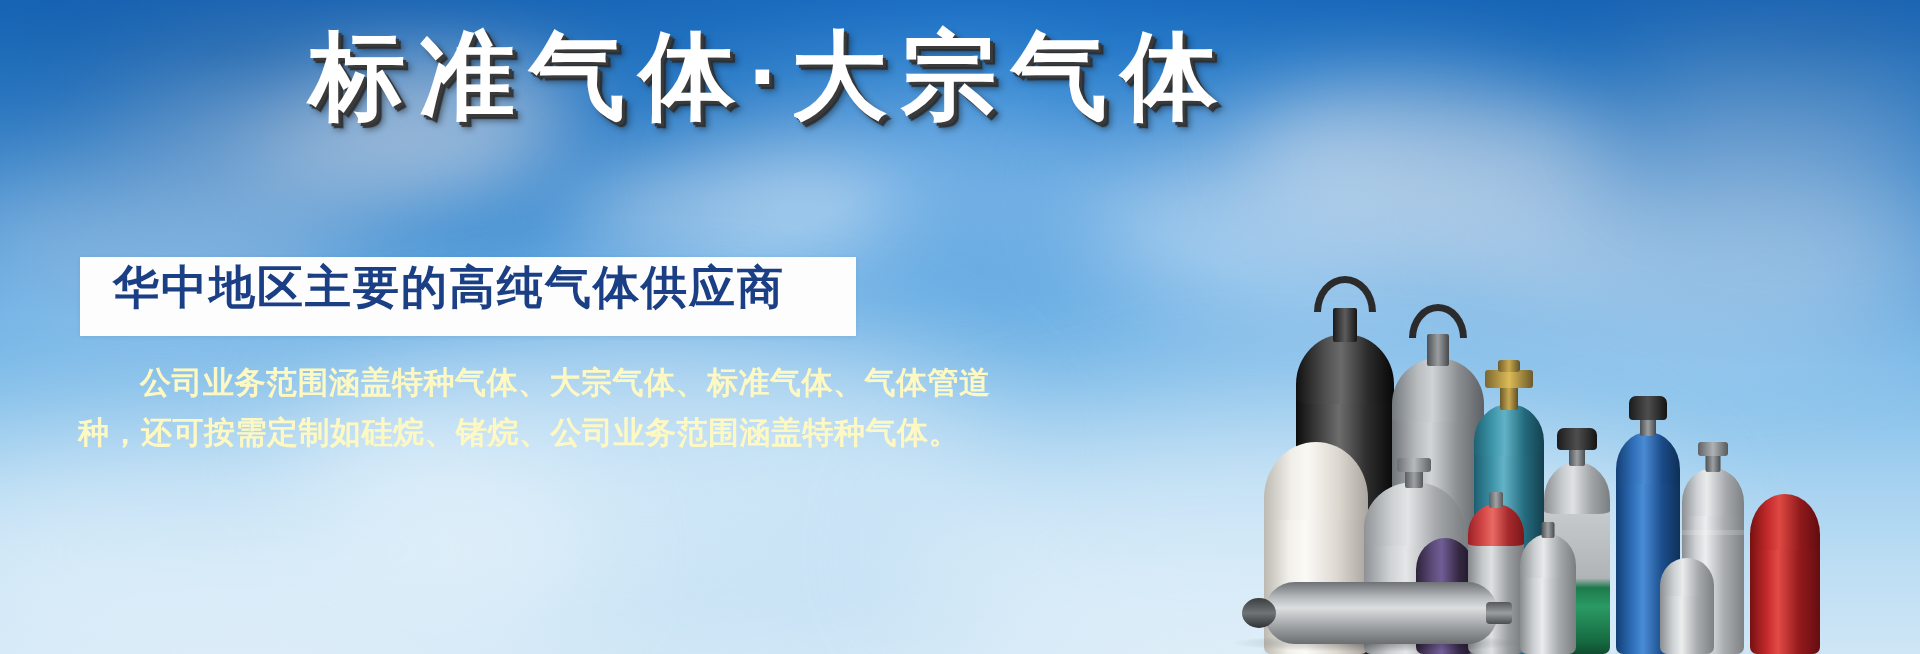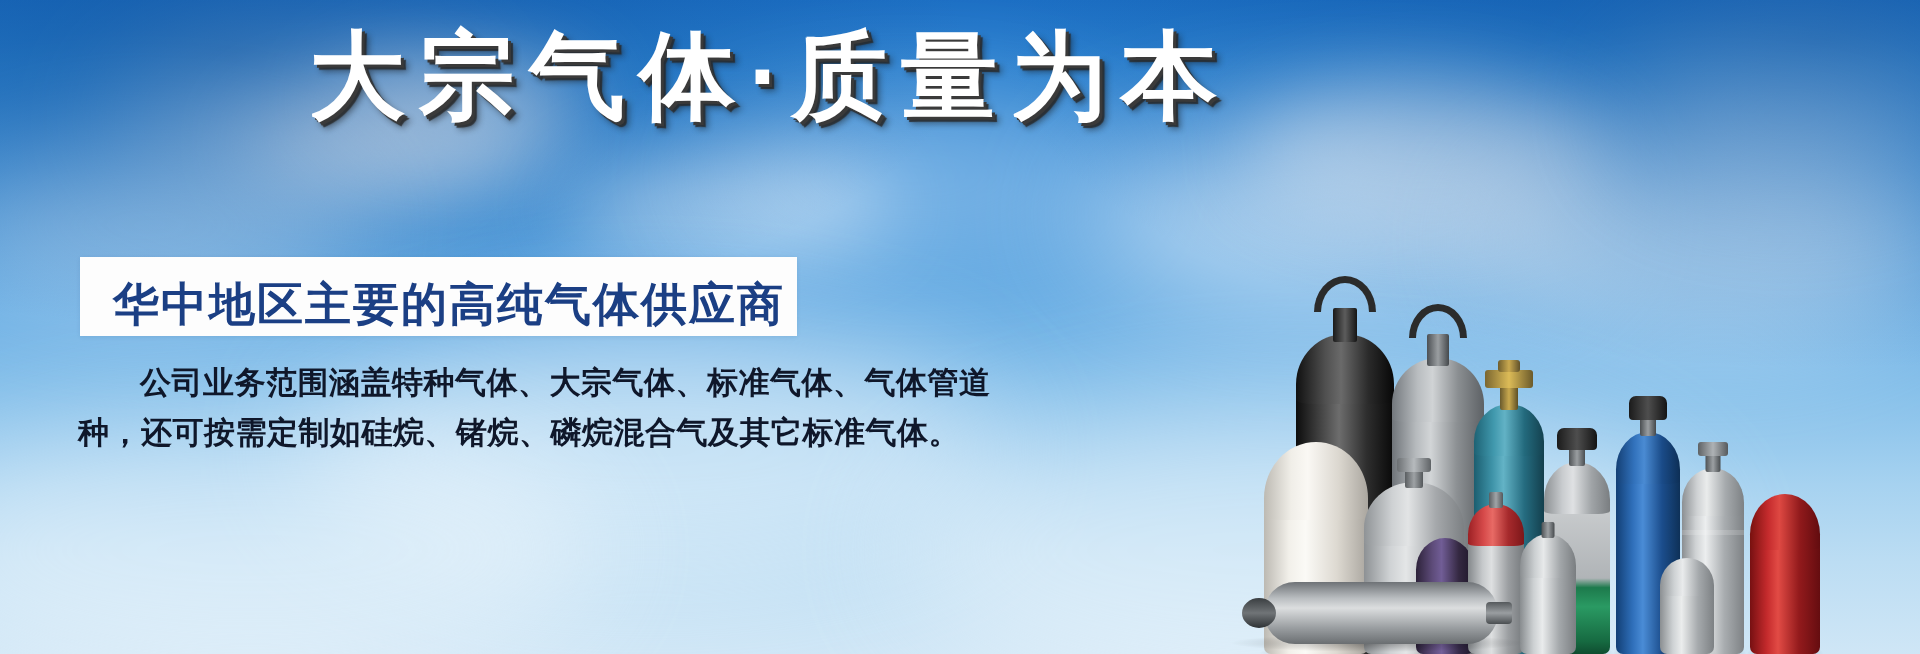--- a/index.html
+++ b/index.html
@@ -66,23 +66,23 @@
     color:#0d0d12;
     letter-spacing:.5px;
     white-space:nowrap;
     text-shadow:0 1px 0 rgba(255,255,255,.22);
   }
 
   
   .slogan-box {
     position:absolute;
     left:80px; top:257px;
-    width:717px; height:79px;
+    width:776px; height:79px;
     background:#fdfdfd;
-    display:flex; align-items:flex-end;
+    display:flex; align-items:flex-start;
     z-index:6;
     box-shadow:0 1px 4px rgba(20,60,110,.10);
   }
   .slogan-text {
     font-family:"Liberation Sans","DejaVu Sans", sans-serif;
     font-size:46px;
     font-weight:700;
     color:#1b3f84;
     letter-spacing:2px;
     padding-left:33px;
@@ -91,21 +91,21 @@
 
   
   .body-copy {
     position:absolute;
     left:78px; top:358px;
     width:790px;
     z-index:6;
     font-family:"Liberation Serif","DejaVu Serif", serif;
     font-size:31px;
     font-weight:700;
-    color:#0f172a;
+    color:#fef9c3;
     line-height:1.62;
     letter-spacing:.5px;
   }
   .body-copy p { white-space:nowrap; }
   .body-copy p.indent { text-indent:62px; }
 
   
   .cyl-stage {
     position:absolute;
     right:0; bottom:0;
@@ -173,30 +173,30 @@
     <div class="cloud soft" style="left:1250px;top:80px;  width:360px; height:140px; opacity:.45;"></div>
     <div class="cloud vsoft" style="left:1480px;top:140px; width:470px; height:200px; opacity:.50;"></div>
     <div class="cloud vsoft" style="left:1620px;top:40px;  width:340px; height:150px; opacity:.32;"></div>
     <div class="cloud vsoft" style="left:300px; top:330px; width:700px; height:240px; opacity:.45;"></div>
     <div class="cloud vsoft" style="left:-100px;top:420px; width:700px; height:260px; opacity:.40;"></div>
     <div class="cloud vsoft" style="left:900px; top:400px; width:800px; height:300px; opacity:.38;"></div>
   </div>
   <div class="sky-vign"></div>
 
   <div class="headline-wrap">
-    <div class="headline"><span>大宗气体</span><span class="dot">·</span><span>质量为本</span></div>
+    <div class="headline"><span>标准气体</span><span class="dot">·</span><span>大宗气体</span></div>
   </div>
 
   <div class="slogan-box">
     <div class="slogan-text">华中地区主要的高纯气体供应商</div>
   </div>
 
   <div class="body-copy">
     <p class="indent">公司业务范围涵盖特种气体、大宗气体、标准气体、气体管道</p>
-    <p>种，还可按需定制如硅烷、锗烷、磷烷混合气及其它标准气体。</p>
+    <p>种，还可按需定制如硅烷、锗烷、公司业务范围涵盖特种气体。</p>
   </div>
 
   <div class="cyl-stage">
 
     <div class="cyl" style="left:76px; width:98px; height:320px;">
       <div class="shadow-floor"></div>
       <div class="body" style="top:46px; background:linear-gradient(to right,#0c0c0c 0%,#4a4a4a 28%,#6d6d6d 44%,#2e2e2e 72%,#080808 100%);"></div>
       <div class="shoulder" style="height:70px; background:linear-gradient(to right,#101010 0%,#505050 30%,#6a6a6a 46%,#2a2a2a 74%,#070707 100%);"></div>
       <div class="neck" style="top:-26px; width:24px; height:34px; background:linear-gradient(to right,#1a1a1a,#5c5c5c,#151515);"></div>
       <div class="handle" style="top:-58px; width:62px; height:36px;"></div>

